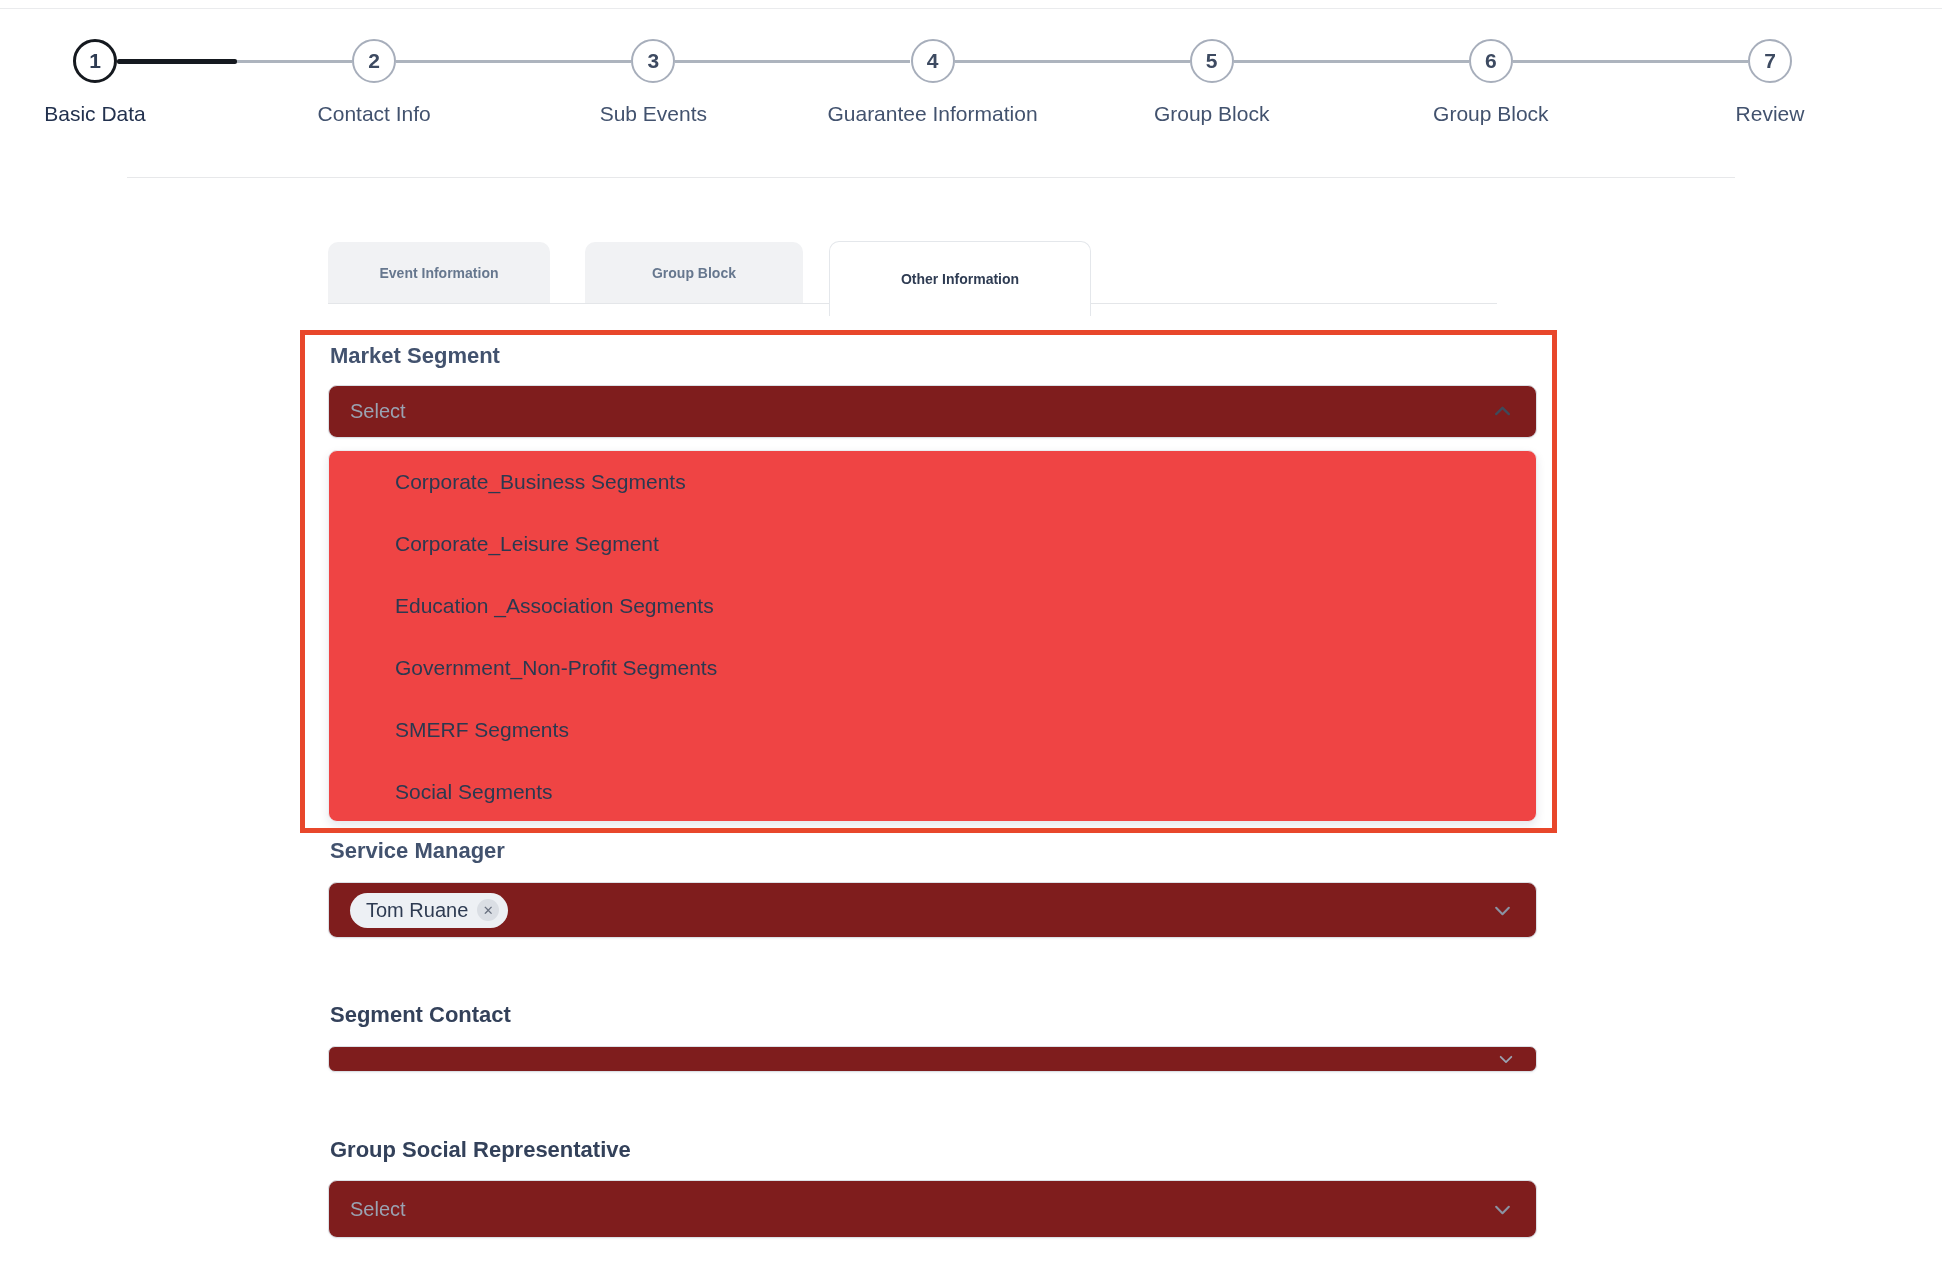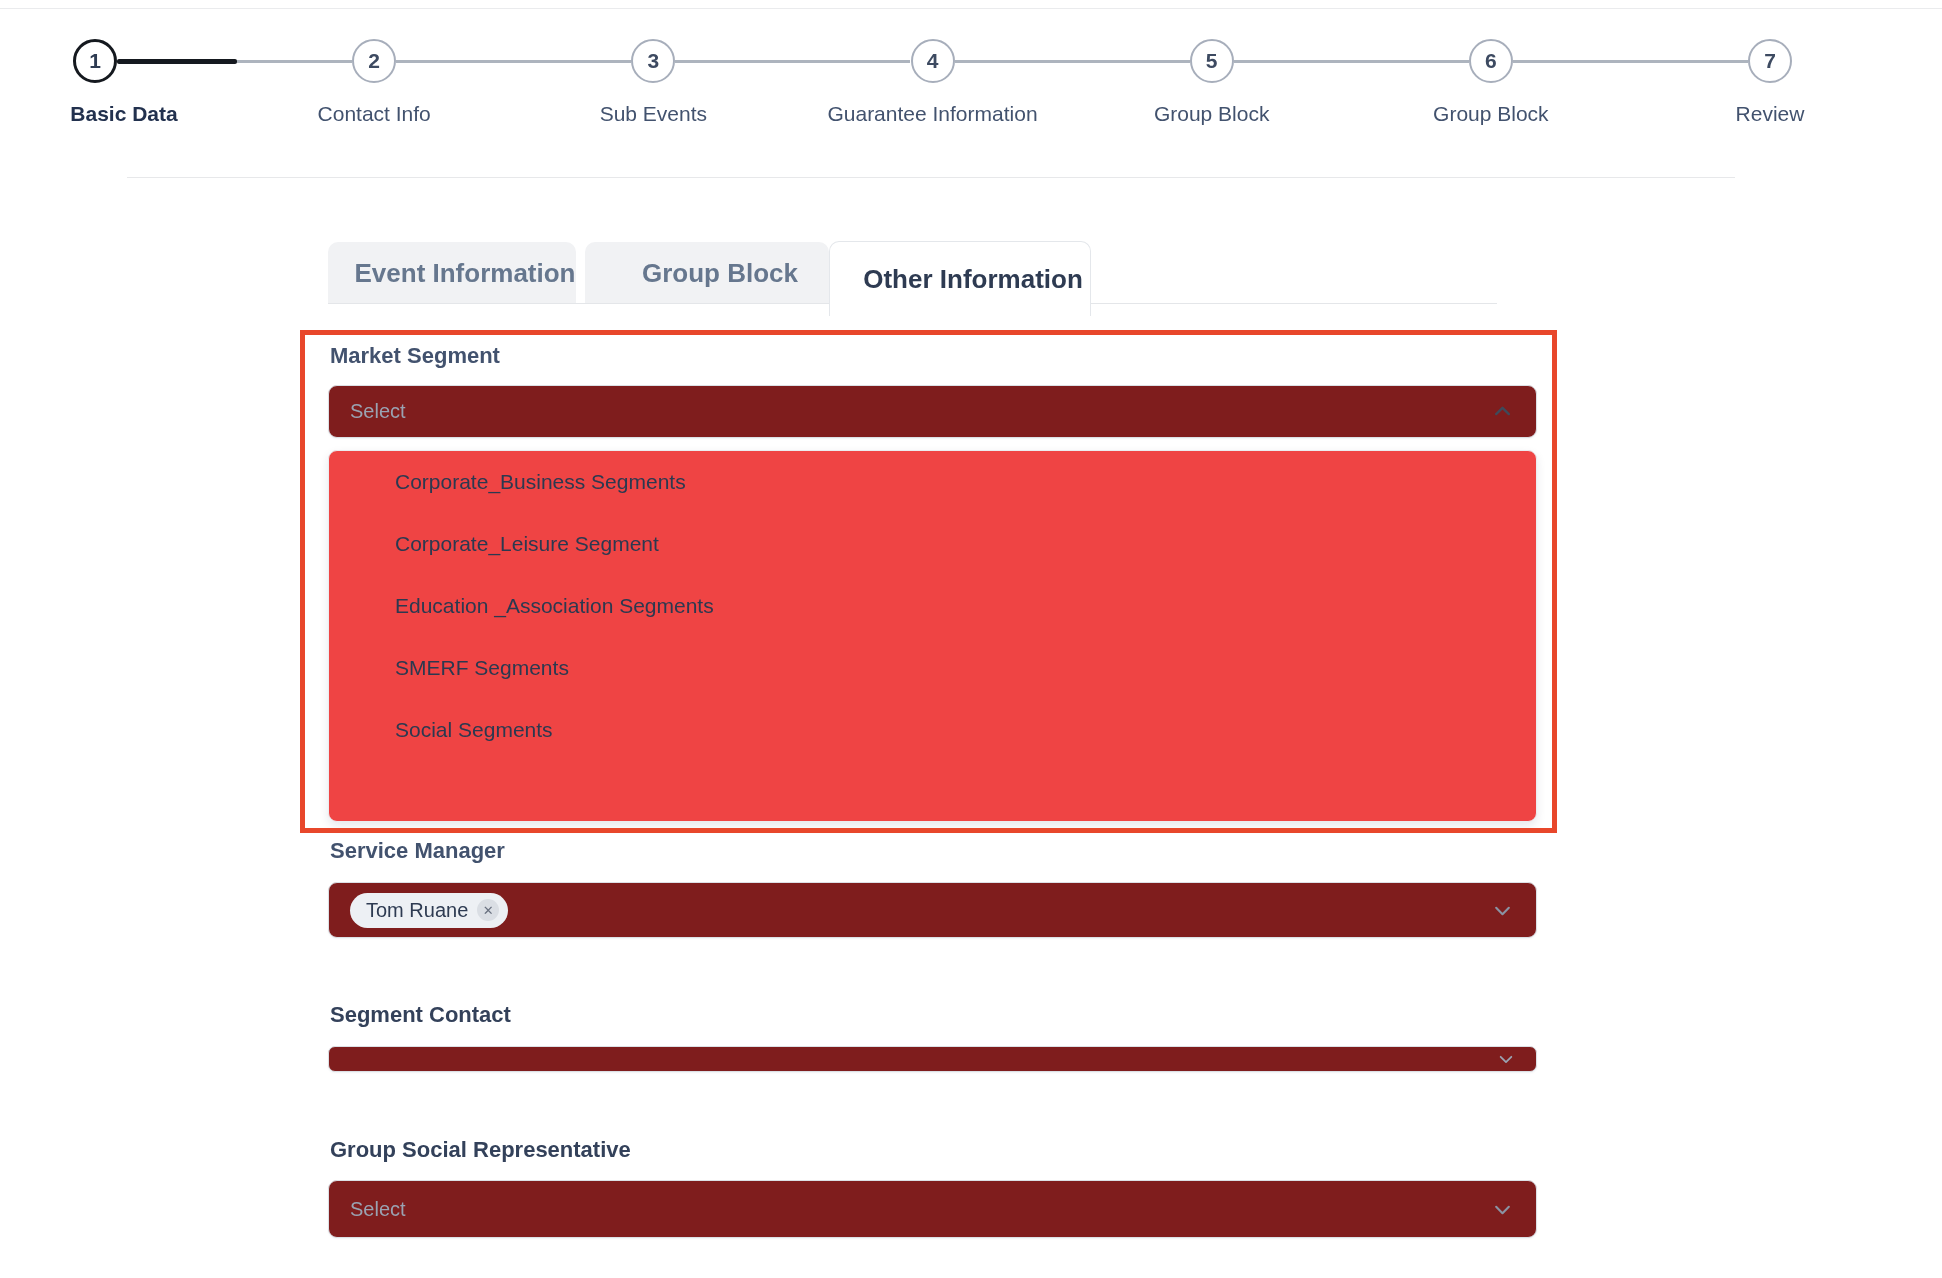--- a/index.html
+++ b/index.html
@@ -18,27 +18,27 @@
     position:absolute;top:39px;width:44px;height:44px;box-sizing:border-box;
     background:#fff;border:2px solid #A7AEBB;border-radius:50%;
     display:flex;align-items:center;justify-content:center;
     font-size:21px;font-weight:600;color:#3D4A61;z-index:2;transform:translateX(-50%);
   }
   .step-circle.active{border:3px solid #15191F;color:#2E3B52;}
   .step-label{
     position:absolute;top:102px;transform:translateX(-50%);white-space:nowrap;
     font-size:21px;color:#42526E;z-index:2;
   }
-  .step-label.active{font-weight:700;color:#22314E;margin-left:29px;}
+  .step-label.active{font-weight:400;color:#22314E;}
 
   
   .tab{
     position:absolute;top:242px;height:62px;background:#F1F2F4;border-radius:10px 10px 0 0;
     display:flex;align-items:center;justify-content:center;
-    font-size:26px;font-weight:600;color:#66778E;z-index:1;cursor:default;padding-left:26px;
+    font-size:14px;font-weight:600;color:#66778E;z-index:1;cursor:default;
   }
   #tab-event{left:328px;width:222px;}
   #tab-groupblock{left:585px;width:218px;}
   #tab-other{
     left:829px;width:262px;top:241px;height:75px;background:#ffffff;
     border:1px solid #E4E7EB;border-bottom:none;color:#2E3B52;font-weight:700;z-index:3;
     box-sizing:border-box;
   }
   .tabstrip-line{position:absolute;left:328px;top:303px;width:1169px;height:1px;background:#E4E6E9;z-index:1;}
 
@@ -134,20 +134,21 @@
   <span class="placeholder">Select</span>
   <svg class="chev" width="19" height="19" viewBox="0 0 18 18">
     <polyline points="3,11.5 9,5.5 15,11.5" fill="none" stroke="#3F4A5A" stroke-width="2.2" stroke-linecap="round" stroke-linejoin="round"></polyline>
   </svg>
 </div>
 <div class="dropdown-panel">
 
 <div class="option">Corporate_Business Segments</div>
     <div class="option">Corporate_Leisure Segment</div>
     <div class="option">Education _Association Segments</div>
+    <div class="option">Government_Non-Profit Segments</div>
     <div class="option">SMERF Segments</div>
     <div class="option">Social Segments</div>
   </div>
 
 <div class="field-label" id="service-label">Service Manager</div>
 <div class="field" id="service-select">
   <span class="tag-pill">
     <span>Tom Ruane</span>
     <span class="tag-remove">✕</span>
   </span>

